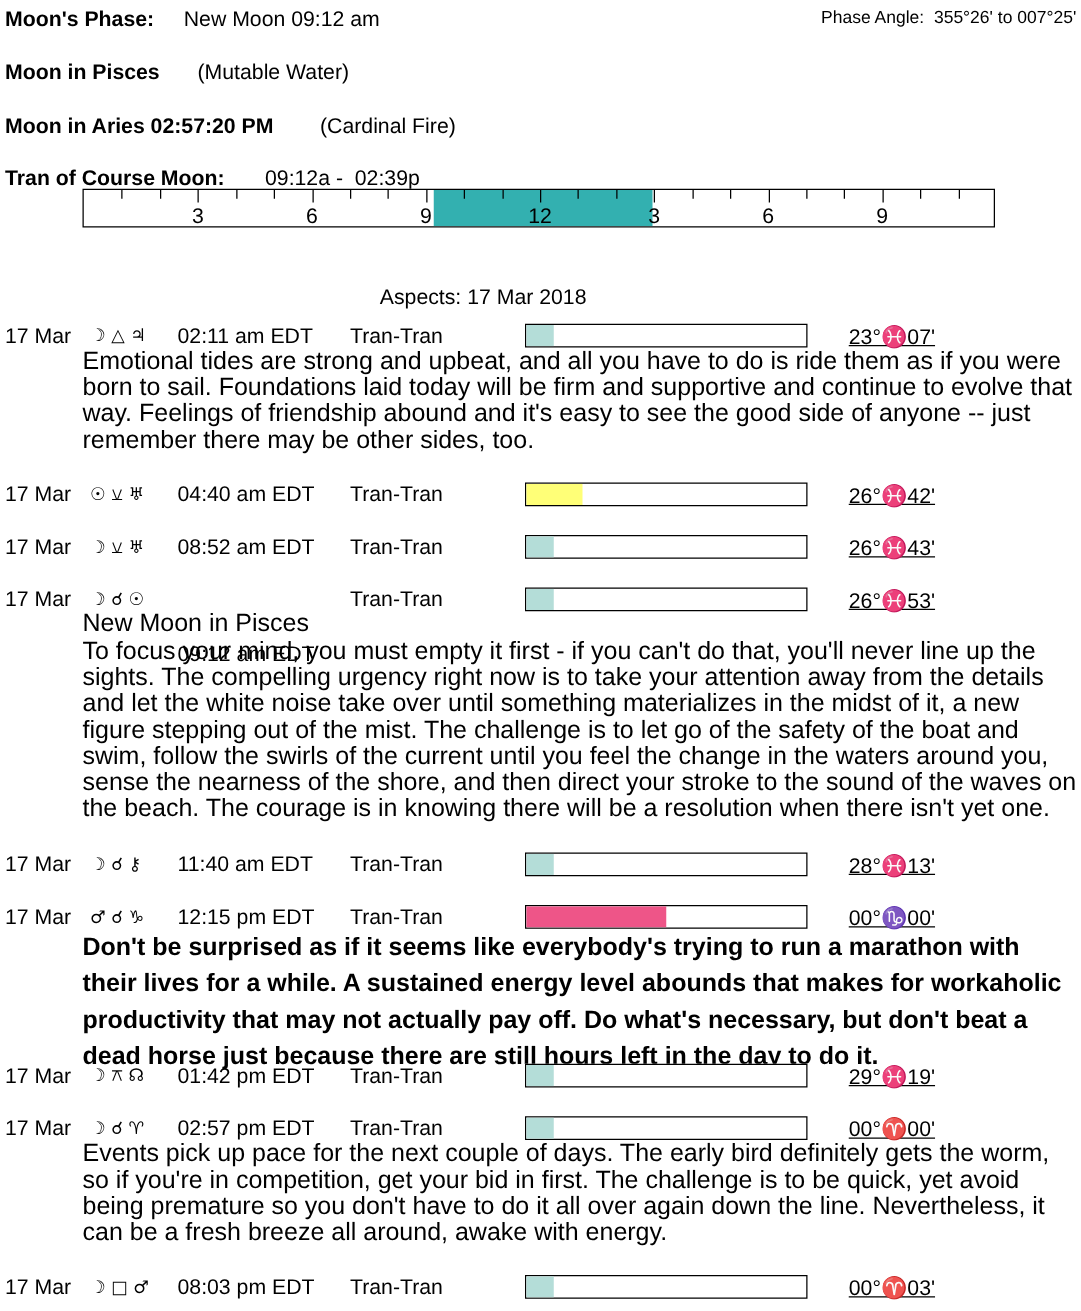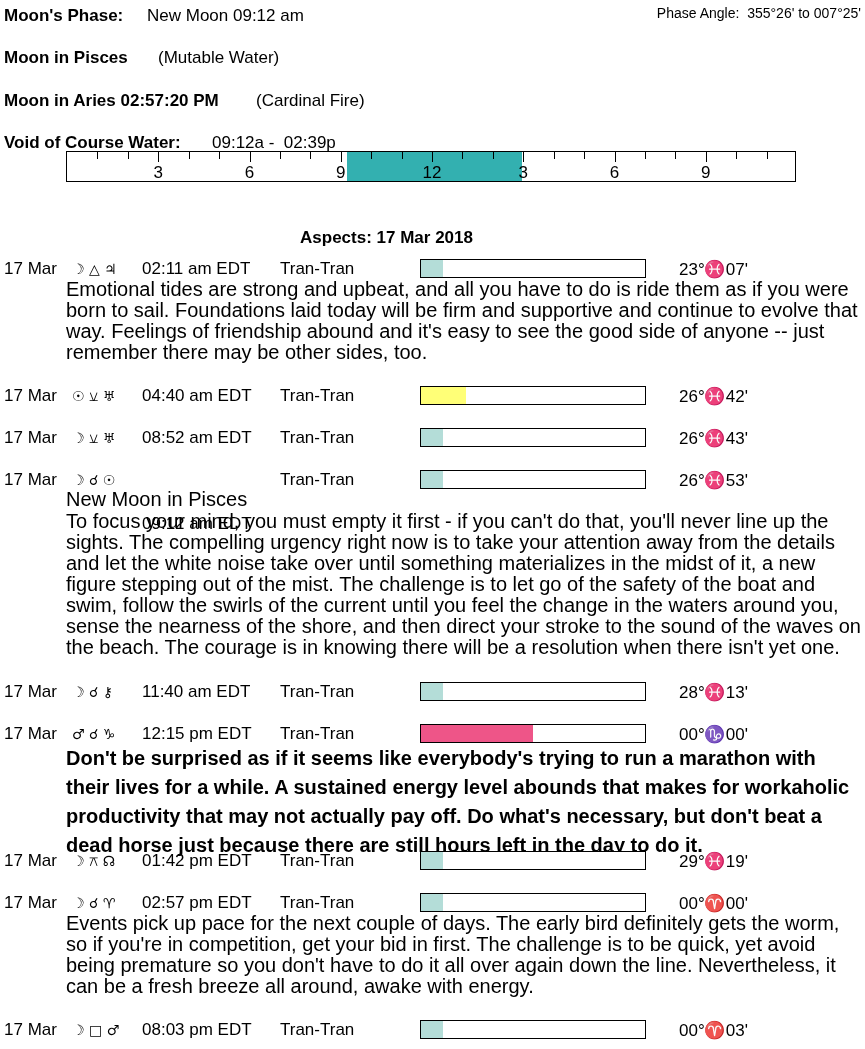--- a/index.html
+++ b/index.html
@@ -11,49 +11,49 @@
   .bold { font-weight: bold; }
   .phase-angle { font-size: 14px; }
   .timeline {
     position: absolute; left: 66px; top: 151px; width: 730px; height: 31px;
     border: 1px solid #000; box-sizing: border-box; background: #fff; overflow: hidden;
   }
   .tl-fill { position: absolute; top: 0; bottom: 0; }
   .tl-tick { position: absolute; top: 0; width: 1px; height: 7px; background: #000; }
   .tl-tick.major { height: 10px; }
   .tl-label { position: absolute; top: 11px; font-size: 17px; transform: translateX(-50%); }
-  .aspects-title { position: absolute; top: 228px; left: 0; width: 773px; text-align: center; font-weight: bold; }
+  .aspects-title { position: absolute; top: 228px; left: 0; width: 773px; text-align: center; font-weight: normal; }
   .row { position: absolute; left: 4px; white-space: nowrap; height: 20px; }
   .row span { position: absolute; top: 0; }
   .glyphs { letter-spacing: 0; font-family: "DejaVu Sans", sans-serif; font-size: 14px; top: 2px !important; }
   .bar {
     position: absolute; width: 226px; height: 19px; border: 1px solid #000;
     box-sizing: border-box; background: #fff; overflow: hidden;
   }
   .bar-fill { position: absolute; left: 0; top: 0; bottom: 0; }
-  .deg { position: absolute; }
+  .deg { position: absolute; text-decoration: underline; }
   .desc { position: absolute; left: 66px; width: 795px; line-height: 19px; font-size: 20px; white-space: normal; }
 </style>
 </head>
 <body>
 
 <div class="abs bold" style="left:4px; top:6px;">Moon's Phase:</div>
 <div class="abs" style="left:147px; top:6px;">New Moon 09:12 am</div>
 <div class="abs phase-angle" style="right:4px; top:5px;">
   <span>Phase Angle:</span>&nbsp;
   <span>355°26' to 007°25'</span>
 </div>
 
 <div class="abs bold" style="left:4px; top:48px;">Moon in Pisces</div>
 <div class="abs" style="left:158px; top:48px;">(Mutable Water)</div>
 
 <div class="abs bold" style="left:4px; top:91px;">Moon in Aries 02:57:20 PM</div>
 <div class="abs" style="left:256px; top:91px;">(Cardinal Fire)</div>
 
-<div class="abs bold" style="left:4px; top:133px;">Void of Course Water:</div>
+<div class="abs bold" style="left:4px; top:133px;">Tran of Course Moon:</div>
 <div class="abs" style="left:212px; top:133px; white-space:pre;">09:12a -  02:39p</div>
 
 <div class="timeline" id="timeline">
   <div class="tl-fill" id="tl-fill" style="left: 279.833px; width: 174.896px; background: rgb(51, 176, 176);"></div>
 <div class="tl-tick" style="left: 30.4167px;"></div>
     <div class="tl-tick" style="left: 60.8333px;"></div>
     <div class="tl-tick major" style="left: 91.25px;"></div>
     <div class="tl-tick" style="left: 121.667px;"></div>
     <div class="tl-tick" style="left: 152.083px;"></div>
     <div class="tl-tick major" style="left: 182.5px;"></div>

